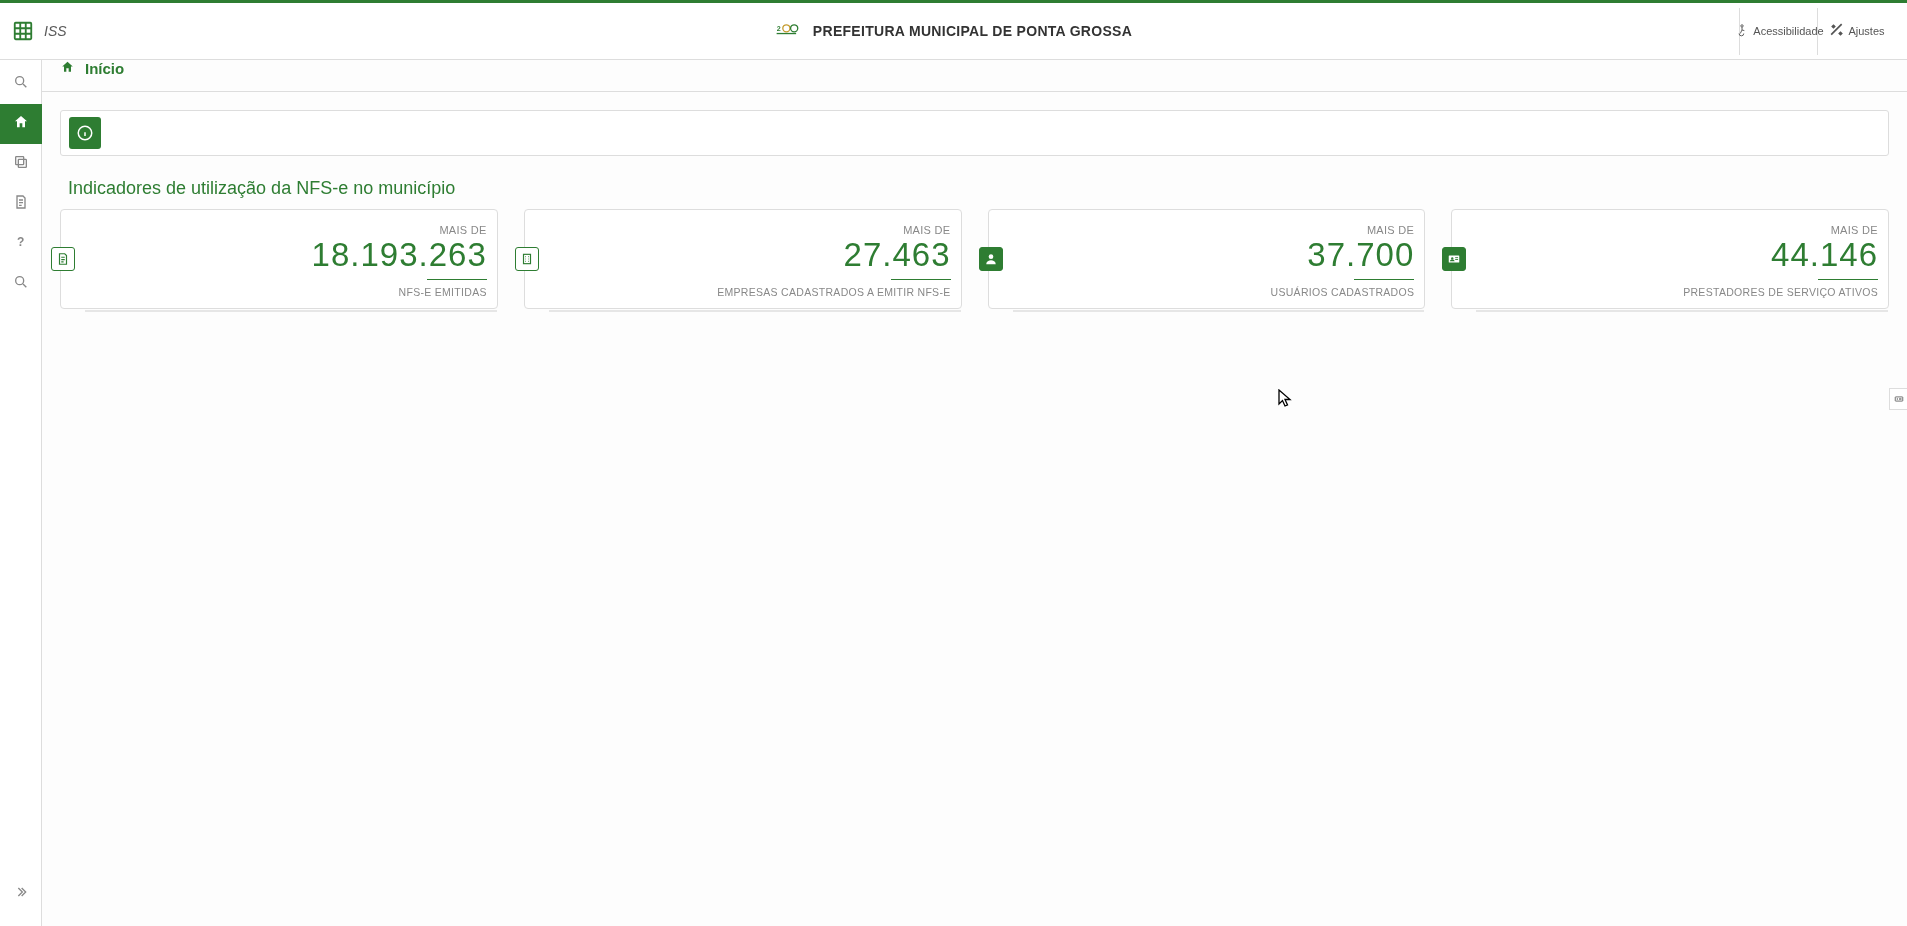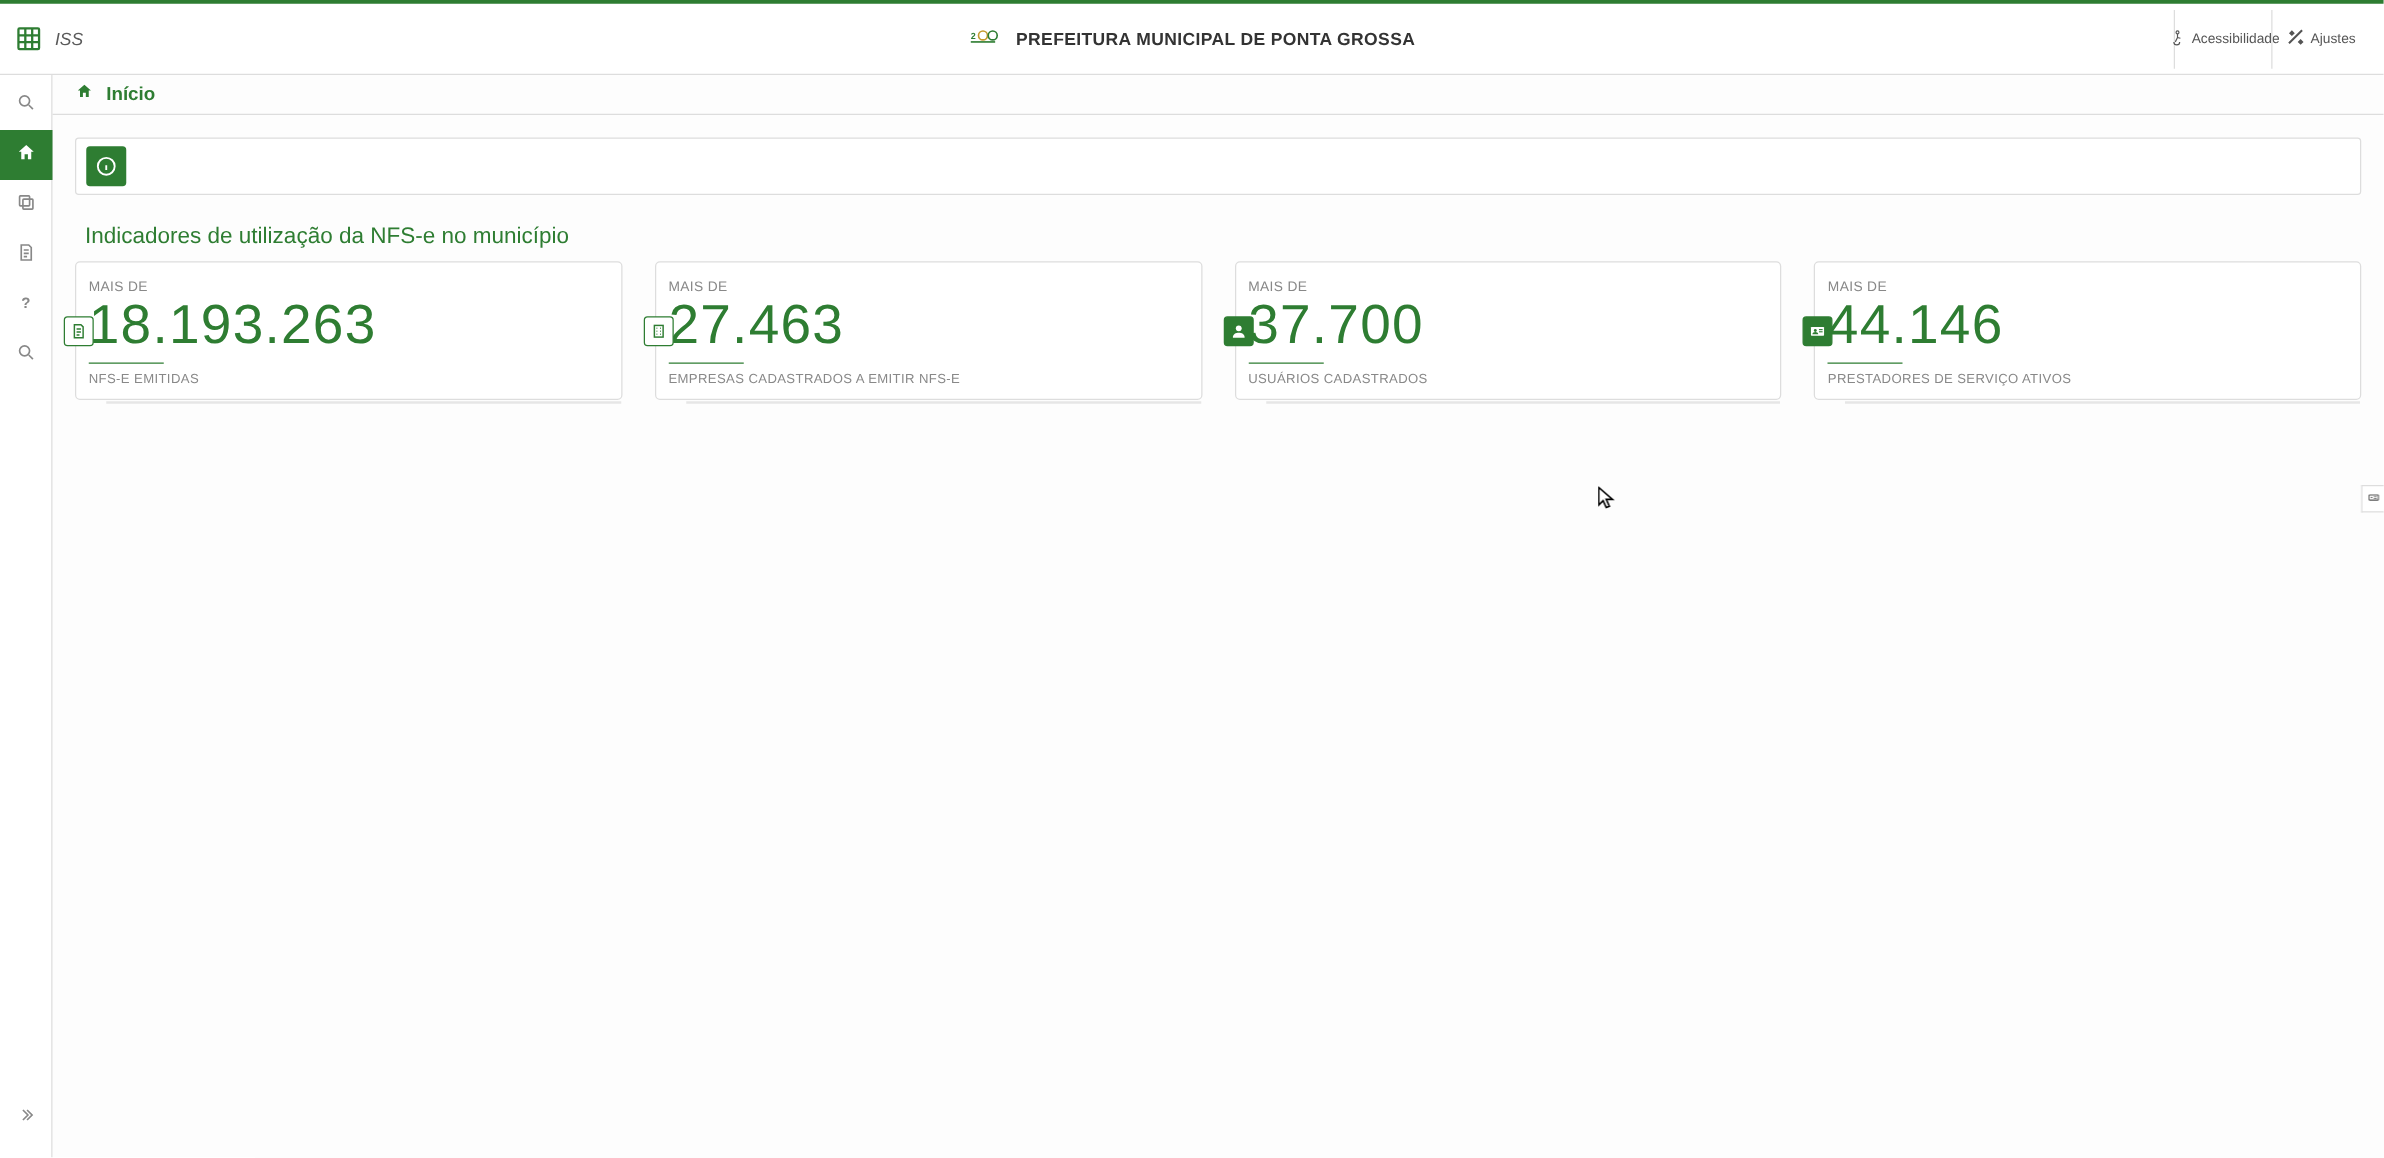--- a/index.html
+++ b/index.html
@@ -59,21 +59,21 @@
   }
   .side-item.active{background:var(--green);color:#fff;}
   .side-item svg{width:16px;height:16px;}
   .sidebar-bottom{margin-top:auto;margin-bottom:12px;width:100%;}
 
   
   .content{flex:1;display:flex;flex-direction:column;background:#fdfdfd;}
 
   
   .breadcrumb{
-    height:32px;display:flex;align-items:center;gap:10px;
+    height:32px;display:flex;align-items:flex-start;gap:10px;
     padding:0 18px;border-bottom:1px solid var(--border-gray);
   }
   .breadcrumb svg{width:15px;height:14px;}
   .breadcrumb-label{color:var(--green);font-weight:bold;font-size:15px;}
 
   
   .page-inner{padding:18px;}
 
   
   .alert-bar{
@@ -94,34 +94,34 @@
   }
 
   
   .section-title{color:var(--green);font-size:18px;font-weight:400;margin:22px 0 10px 8px;}
 
   
   .stats{display:flex;gap:26px;}
   .stat-card{
     flex:1;border:1px solid var(--border-gray);border-radius:4px;
     background:#fff;position:relative;padding:14px 10px 10px 10px;
-    display:flex;flex-direction:column;align-items:flex-start;
+    display:flex;flex-direction:column;align-items:flex-end;
   }
   .stat-card::after{
     content:'';position:absolute;left:24px;right:0;bottom:-4px;height:2px;background:#e6e6e6;
   }
   .card-ico{
     position:absolute;left:-10px;top:50%;transform:translateY(-50%);
     width:24px;height:24px;border:1px solid var(--green);border-radius:3px;
     background:#fff;display:flex;align-items:center;justify-content:center;
   }
   .card-ico.filled{background:var(--green);}
   .card-ico svg{width:14px;height:14px;}
   .stat-label-top{font-size:11px;color:#888;letter-spacing:0.3px;margin-bottom:2px;}
-  .stat-value{font-size:44px;color:var(--green);font-weight:300;letter-spacing:1px;line-height:1;}
+  .stat-value{font-size:33px;color:var(--green);font-weight:300;letter-spacing:1px;line-height:1;}
   .stat-divider{width:60px;height:1px;background:var(--green);margin:8px 0 6px 0;}
   .stat-label-bottom{font-size:10.5px;color:#888;letter-spacing:0.3px;text-align:center;}
 
   
   .float-widget{
     position:fixed;right:0;top:388px;width:18px;height:22px;
     background:#fff;border:1px solid var(--border-gray);border-right:none;
     display:flex;align-items:center;justify-content:center;cursor:pointer;
   }
   .float-widget svg{width:12px;height:10px;}

